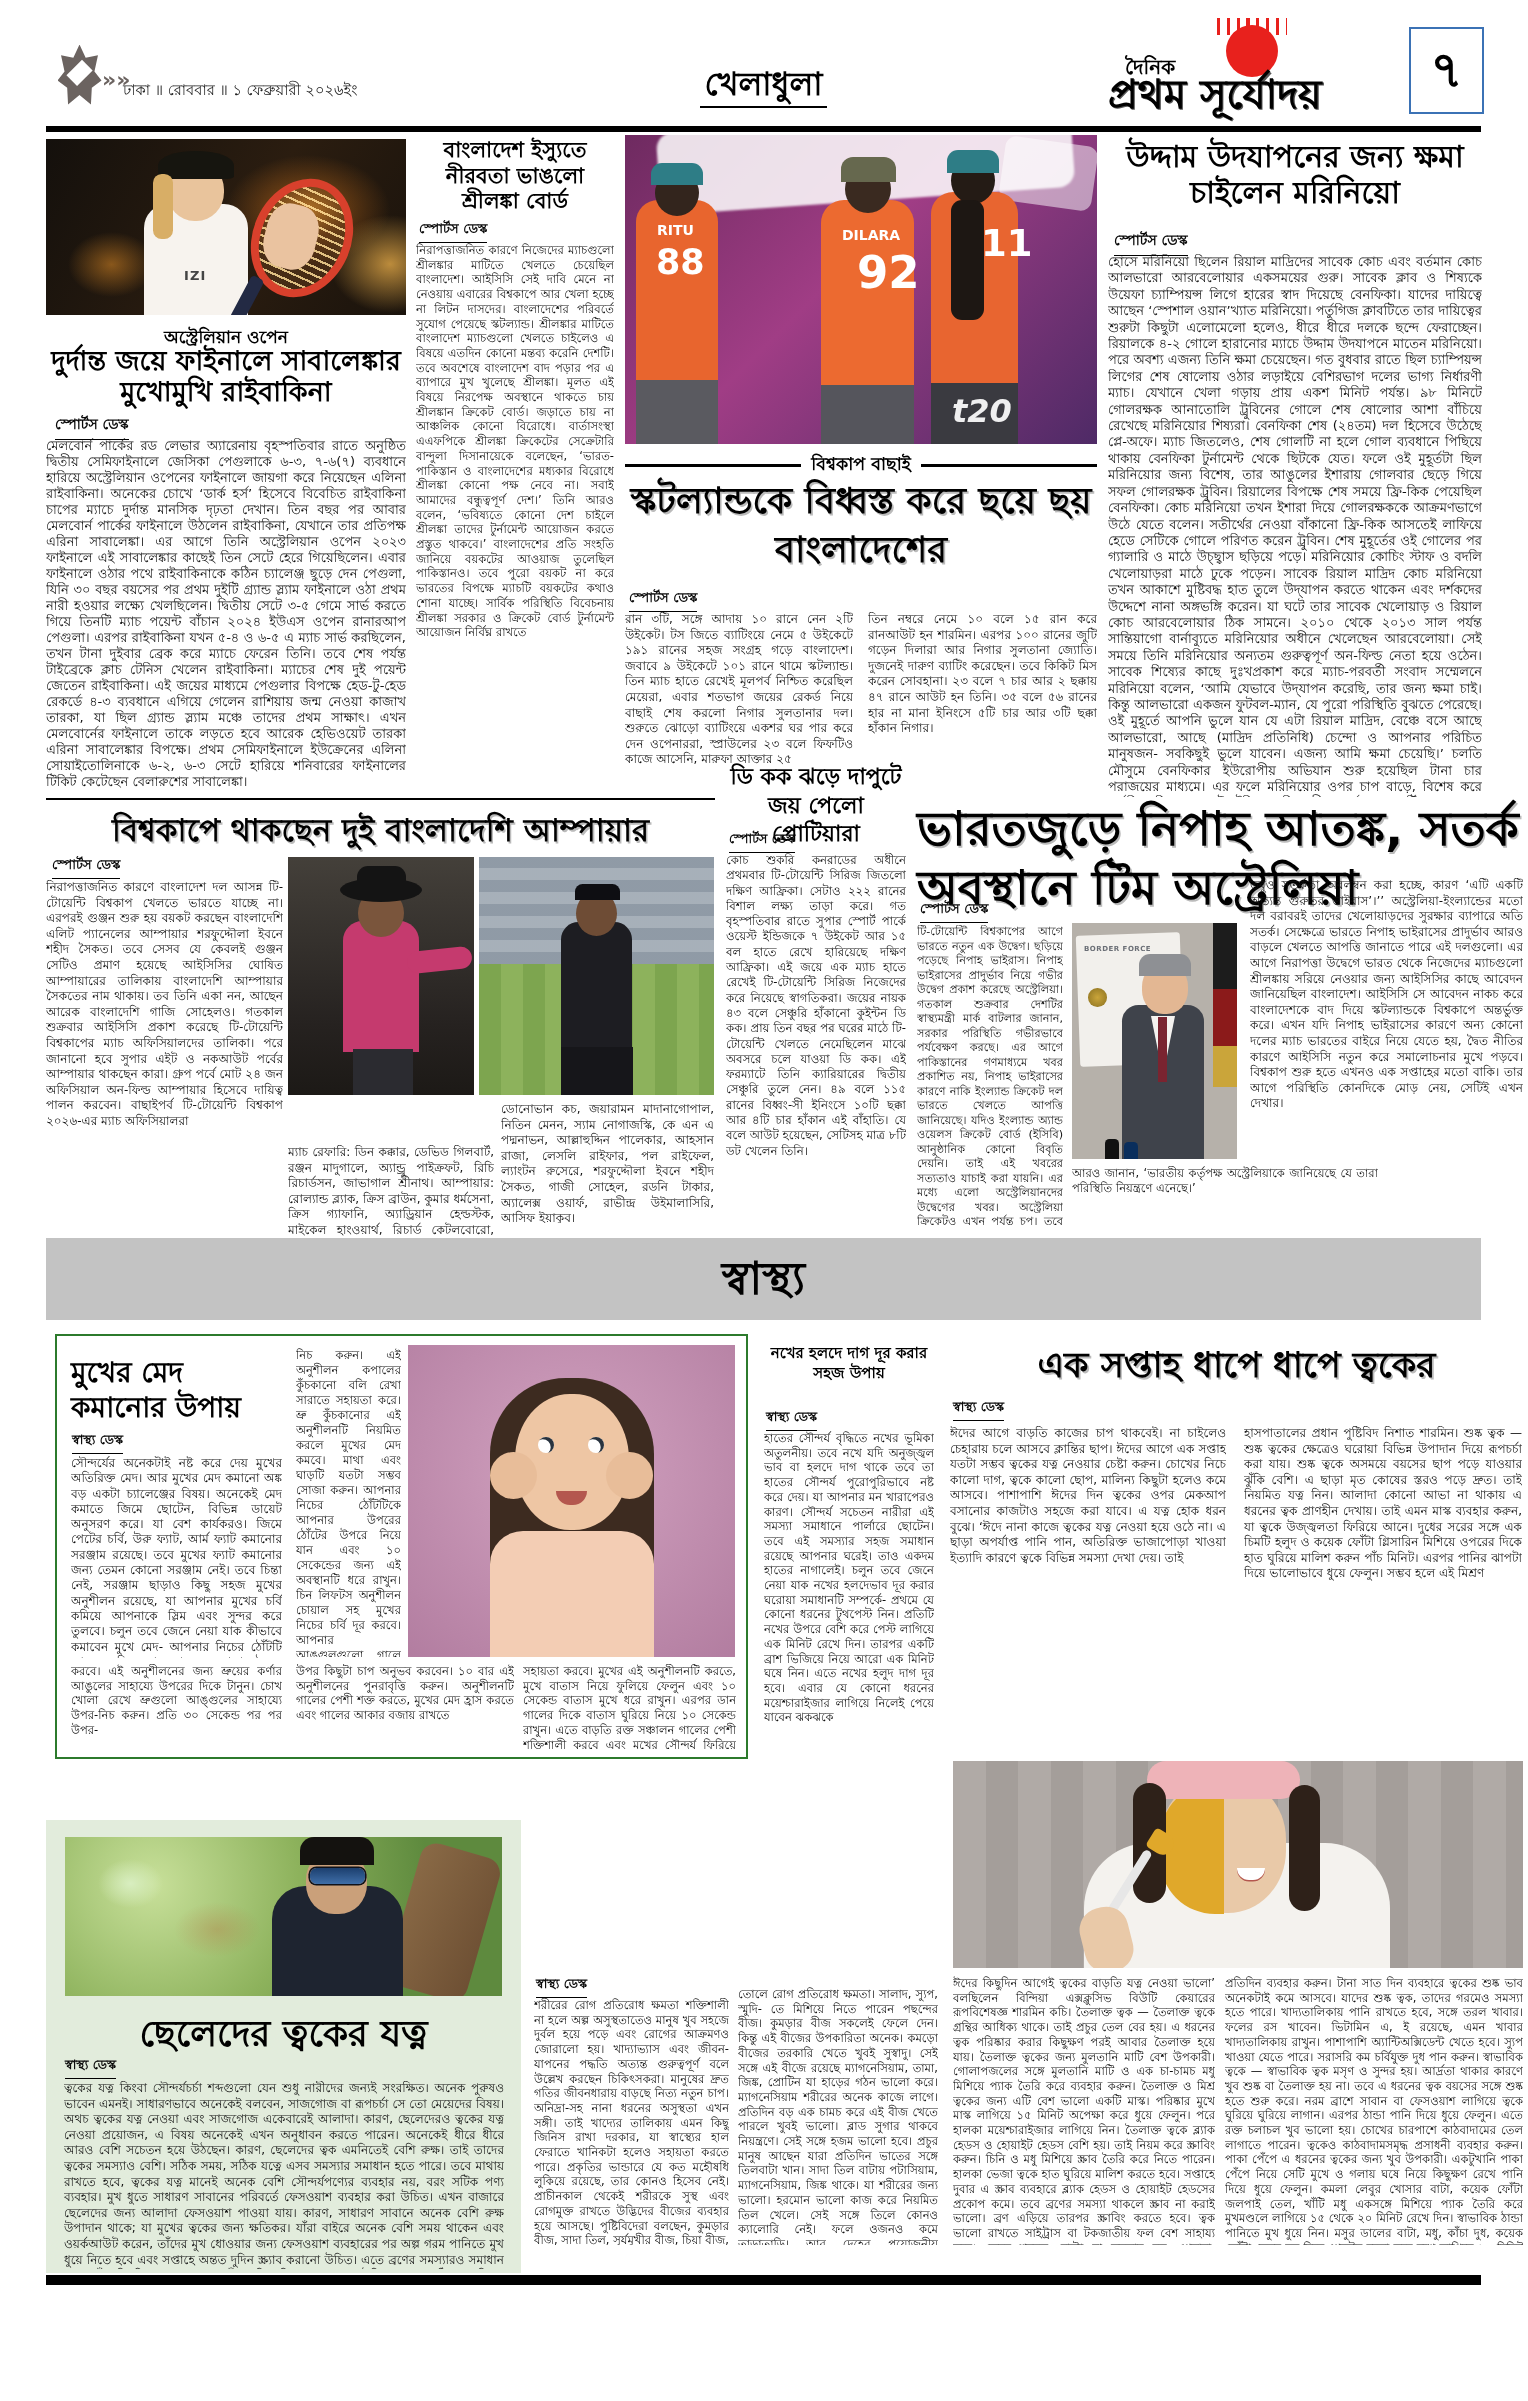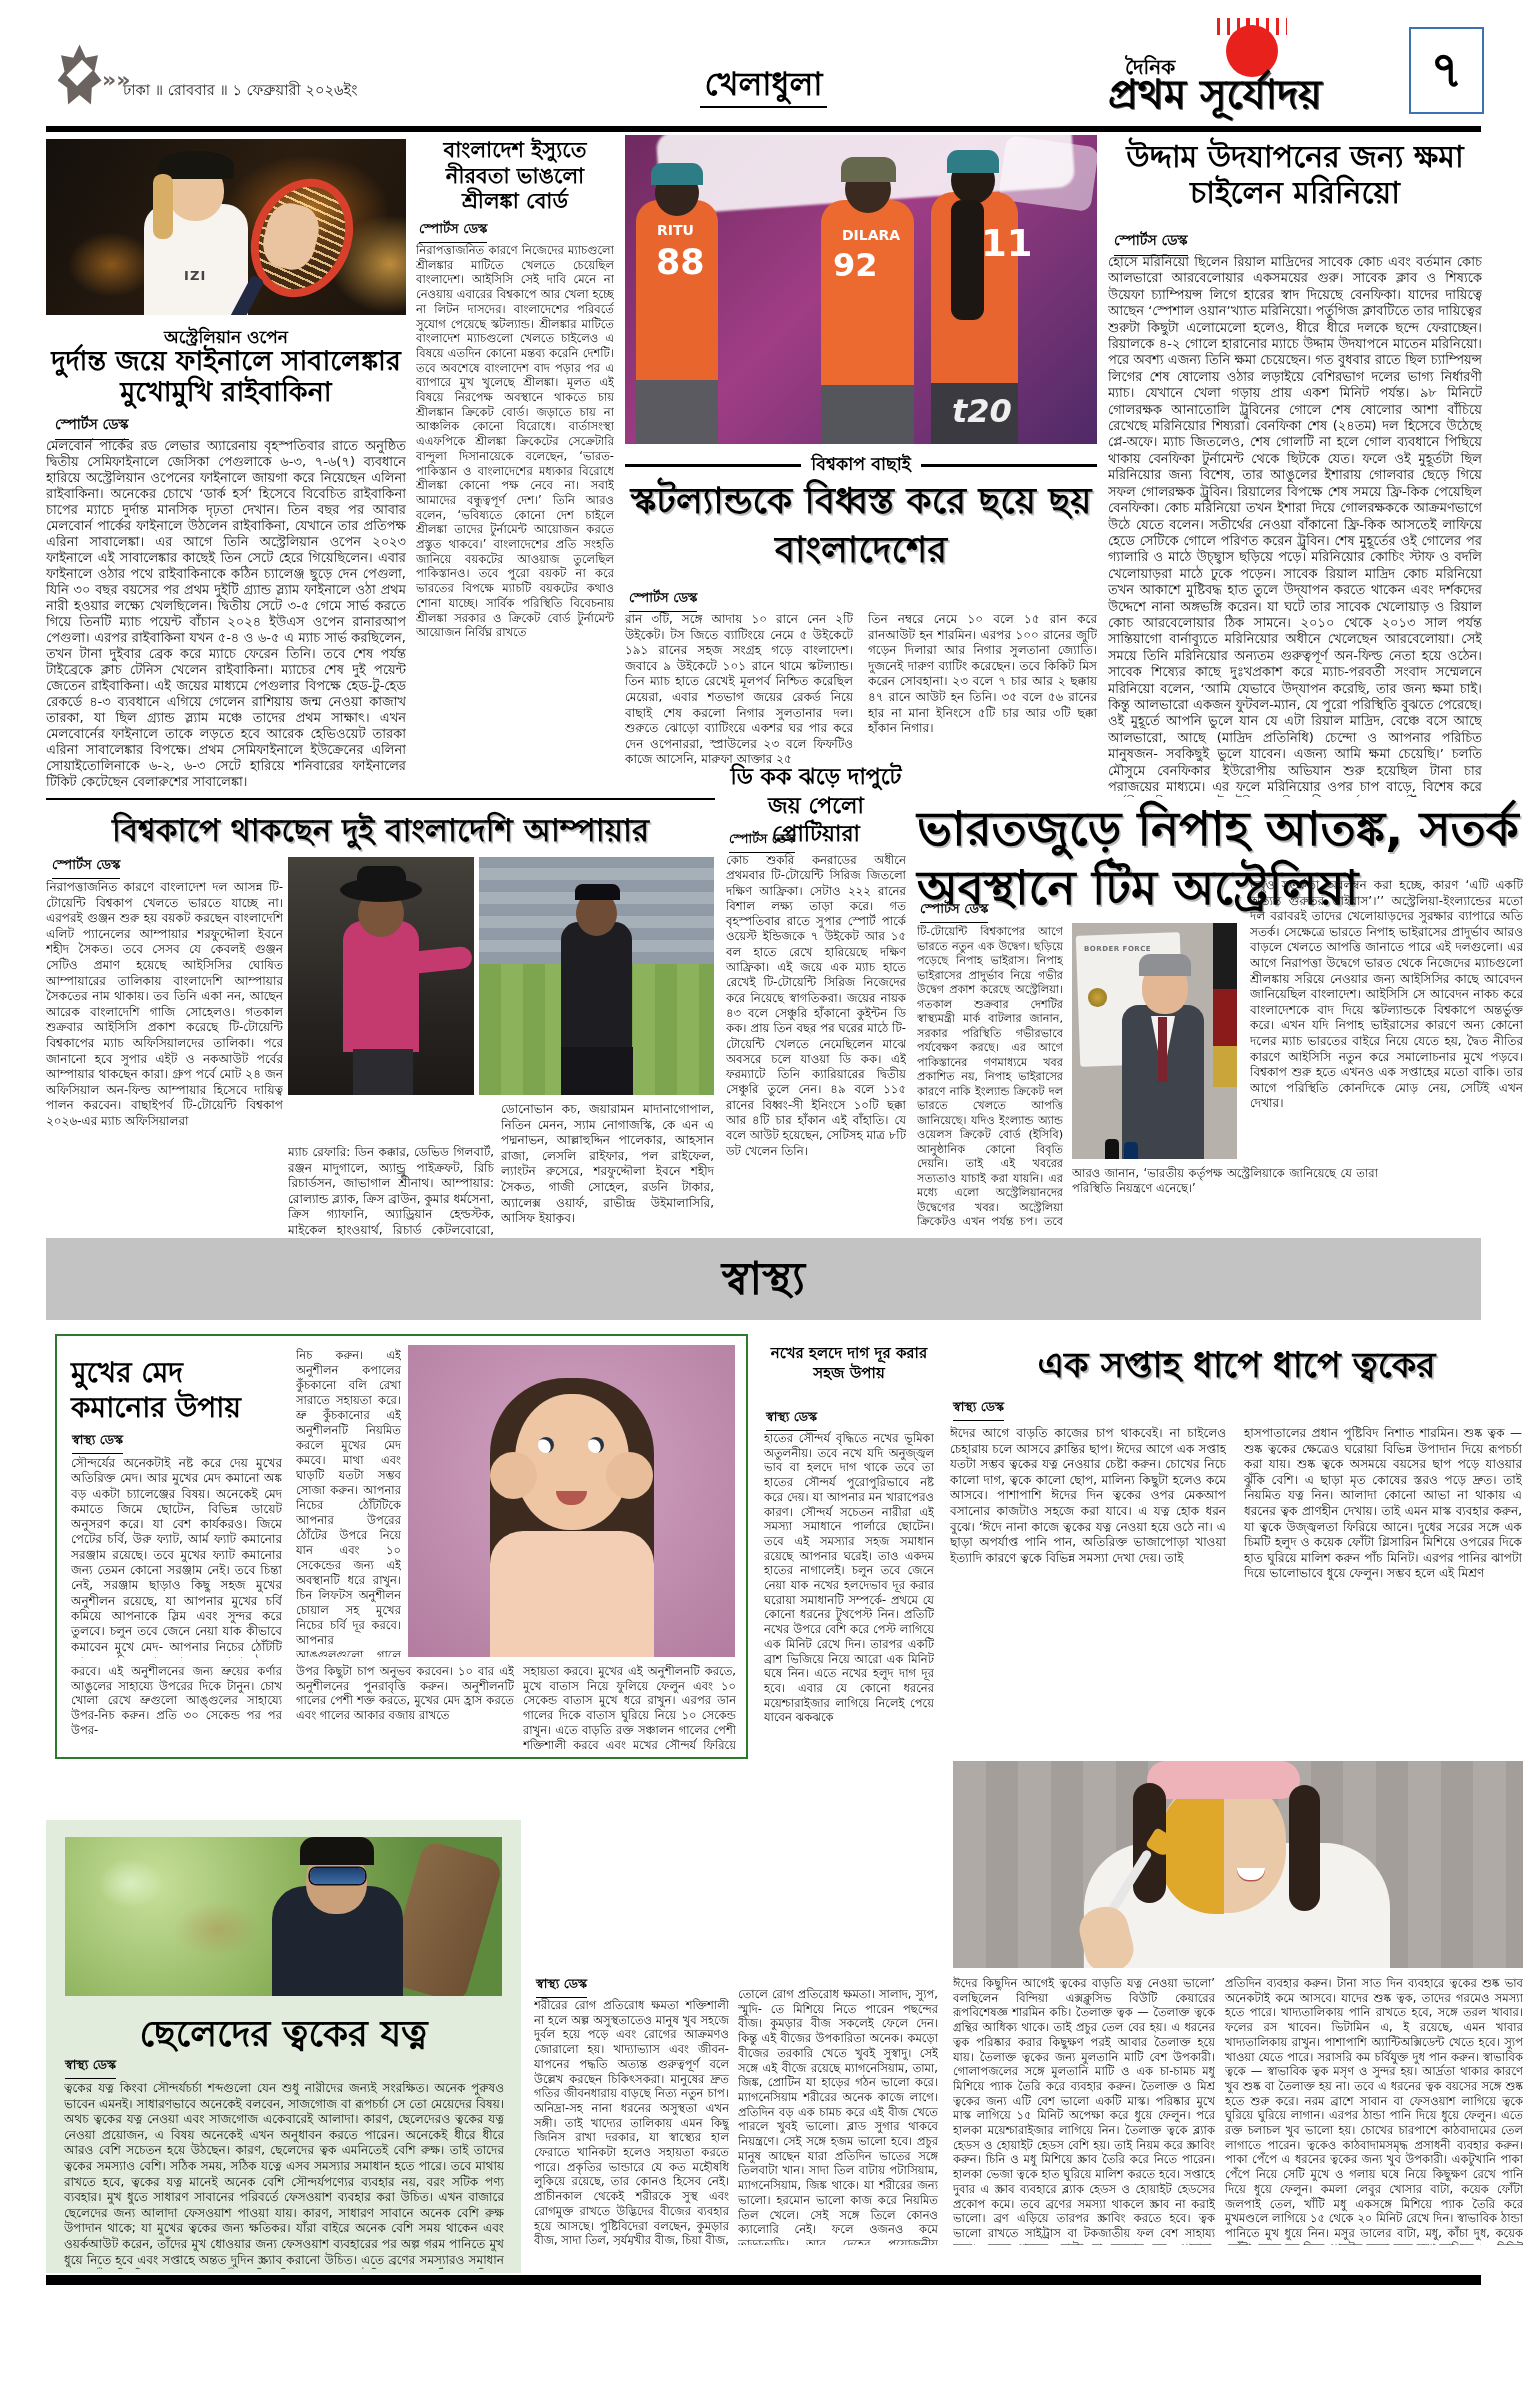--- a/index.html
+++ b/index.html
@@ -76,21 +76,21 @@
     <div class="abs" style="left:30px;top:35px;width:44px;height:46px;background:#33251d;border-radius:50%;"></div>
     <div class="abs" style="left:26px;top:28px;width:52px;height:22px;background:#2e7d86;border-radius:11px 11px 0 0;"></div>
     <div class="abs ph-label" style="left:32px;top:87px;font-size:14px;">RITU</div>
     <div class="abs ph-label" style="left:31px;top:107px;font-size:35px;">88</div>
     <div class="abs" style="left:11px;top:245px;width:82px;height:64px;background:#5a5a60;"></div>
 
     <div class="abs" style="left:196px;top:65px;width:93px;height:186px;background:#ec6a30;border-radius:23px 23px 0 0;"></div>
     <div class="abs" style="left:220px;top:29.5px;width:46px;height:48px;background:#3a2a20;border-radius:50%;"></div>
     <div class="abs" style="left:216px;top:22px;width:55px;height:25px;background:#66684e;border-radius:12px 12px 0 0;"></div>
     <div class="abs ph-label" style="left:217px;top:92px;font-size:14px;">DILARA</div>
-    <div class="abs ph-label" style="left:208px;top:111px;font-size:32px;">92</div>
+    <div class="abs ph-label" style="left:232px;top:111px;font-size:45px;">92</div>
     <div class="abs" style="left:196px;top:250px;width:93px;height:59px;background:#55555c;"></div>
 
     <div class="abs" style="left:306px;top:57px;width:87px;height:191px;background:#e86530;border-radius:22px 22px 0 0;"></div>
     <div class="abs" style="left:326px;top:22px;width:44px;height:47px;background:#241b15;border-radius:50%;"></div>
     <div class="abs" style="left:322px;top:15.3px;width:52px;height:23px;background:#2e7d86;border-radius:11px 11px 0 0;"></div>
     <div class="abs" style="left:326px;top:65px;width:33px;height:120px;background:#1d1713;border-radius:11px;"></div>
     <div class="abs ph-label" style="left:356px;top:87px;font-size:37px;">11</div>
     <div class="abs" style="left:306px;top:248px;width:87px;height:61px;background:#3a3a40;"></div>
 
     <div class="abs ph-label" style="left:327px;top:257px;font-size:32px;font-style:italic;opacity:.92;">t20</div>

